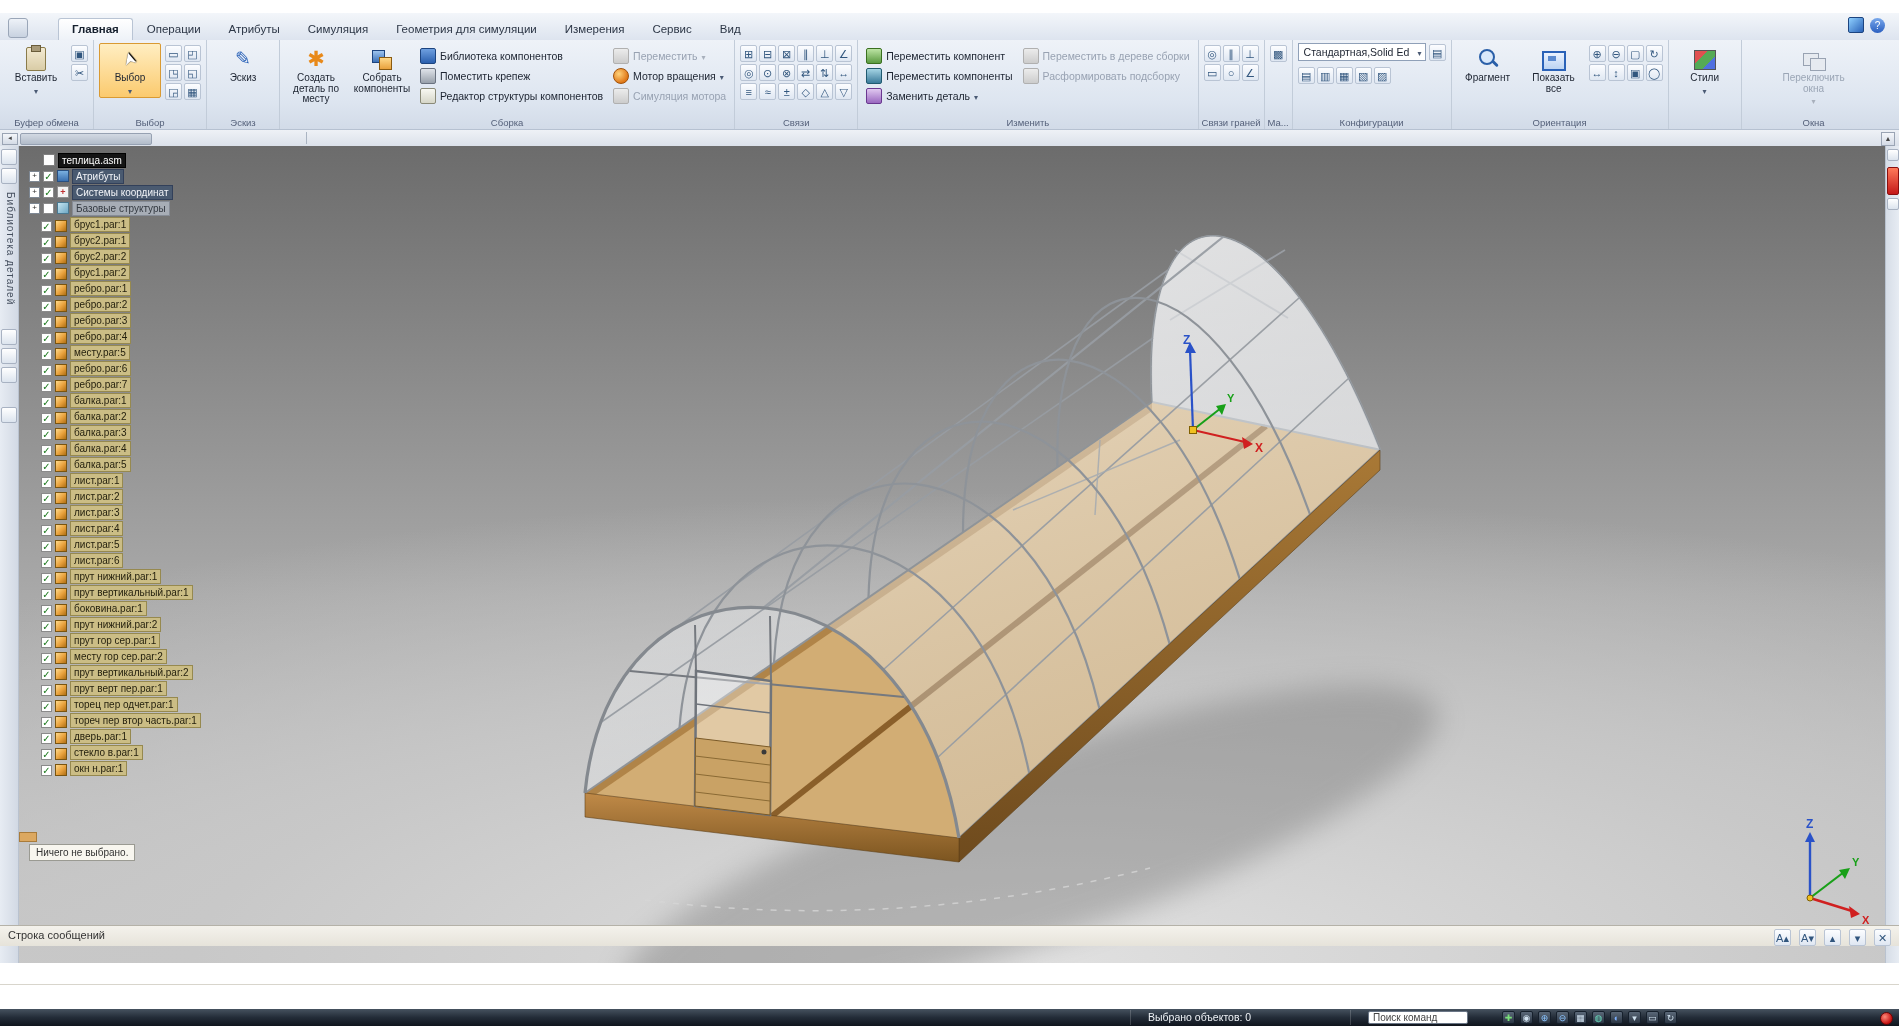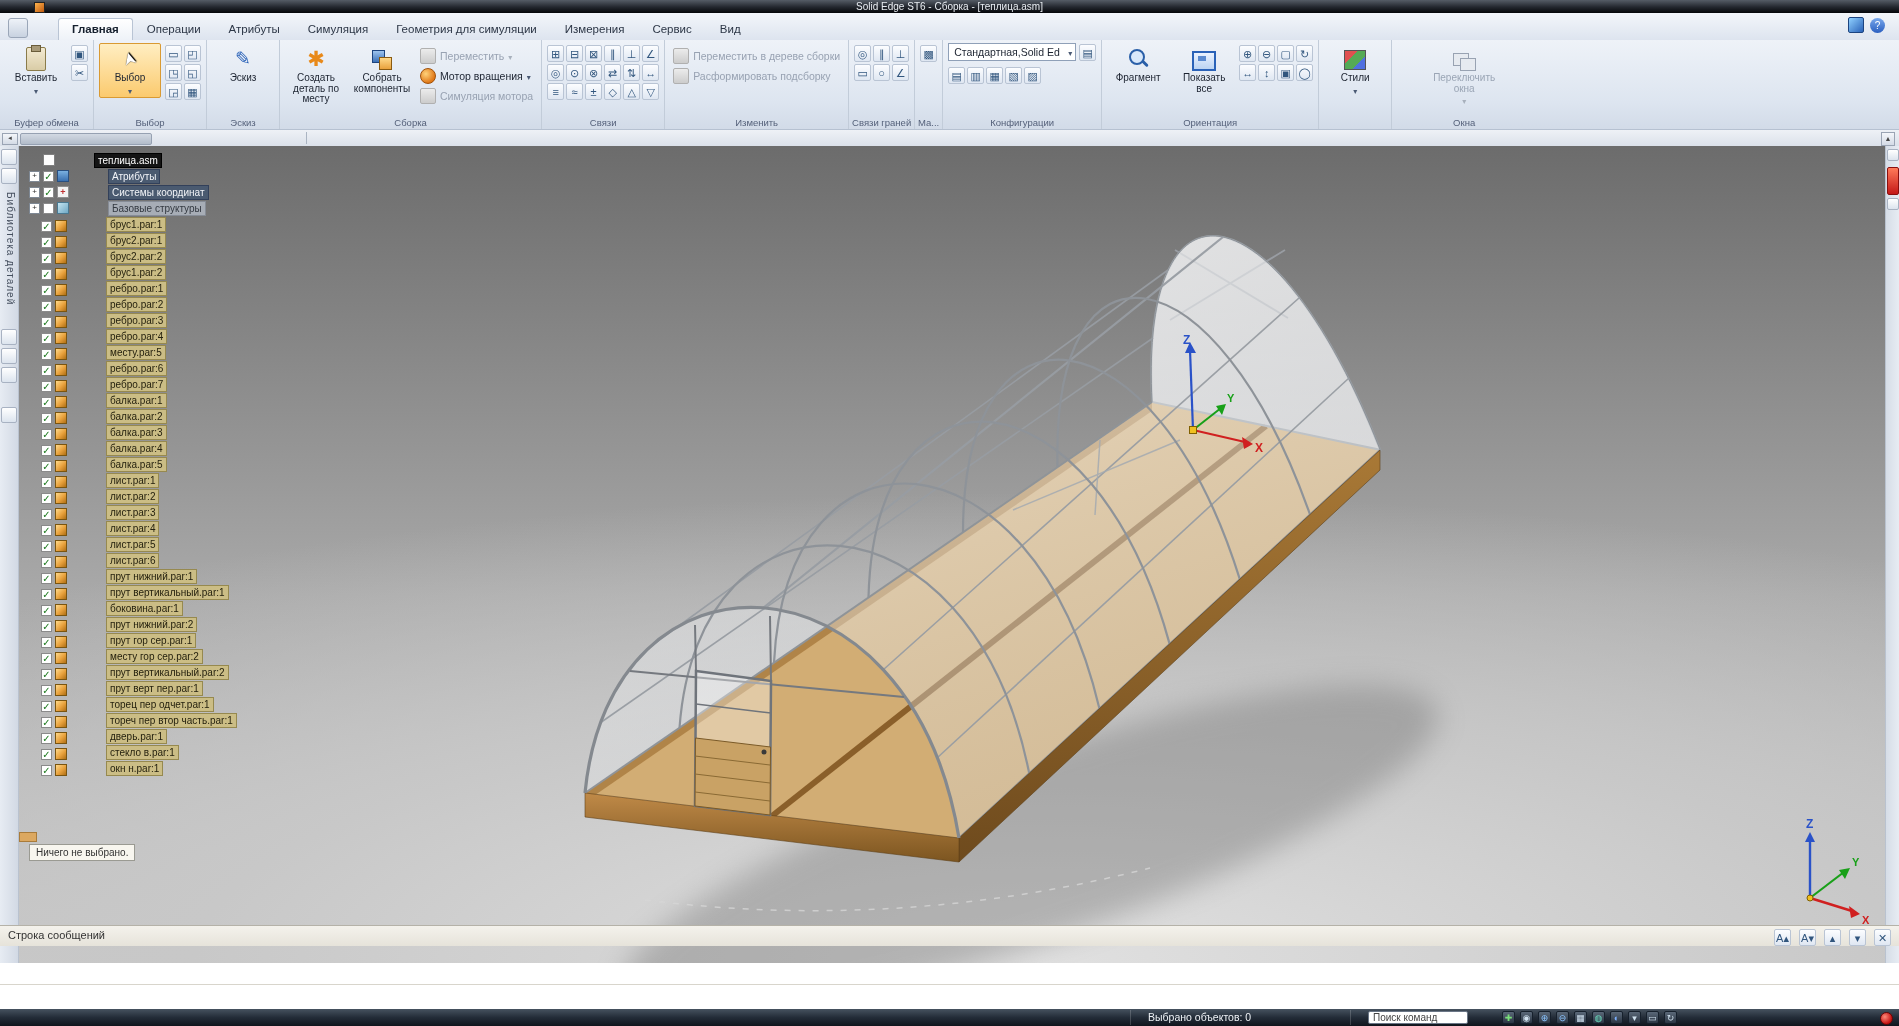--- a/index.html
+++ b/index.html
@@ -122,21 +122,21 @@
   .exp::after{content:"+";}
   .cb{width:11px;height:11px;background:#fff;border:1px solid #8a8a8a;flex:none;box-sizing:border-box;}
   .cb.checked::after{content:"✓";color:#1c7a1c;font-size:10px;line-height:9px;display:block;text-align:center;}
   .ti{width:12px;height:12px;flex:none;box-sizing:border-box;}
   .ti-doc{background:#fdfdfd;border:1px solid #808080;}
   .ti-attr{background:linear-gradient(#7ab0e0,#3a70b0);border:1px solid #2a5080;}
   .ti-axes{background:#f4f4f4;border:1px solid #909090;color:#c03030;font-size:9px;line-height:10px;text-align:center;}
   .ti-axes::after{content:"+";font-weight:bold;}
   .ti-plane{background:linear-gradient(135deg,#c4e4f0,#6fa8c4);border:1px solid #4a7890;}
   .ti-part{background:linear-gradient(135deg,#ffd98a 0%,#e8a13c 55%,#b06f14 100%);border:1px solid #7a5510;}
-  .chip{font-size:10px;padding:0 3px;white-space:nowrap;height:13px;line-height:13px;border:1px solid transparent;margin-left:36px;}
+  .chip{font-size:10px;padding:0 3px;white-space:nowrap;height:13px;line-height:13px;border:1px solid transparent;}
   .chip.tan{background:#cbbd85;border-color:#96894f;color:#26220f;}
   .chip.rootc{background:#141414;border-color:#000;color:#fff;}
   .chip.dark{background:#4a5a70;border-color:#32405a;color:#f2f4f8;}
   .chip.gray{background:#a7adb6;border-color:#868c96;color:#343a42;}
 
   #prompt{position:absolute;left:10px;top:698px;background:#f8f6ef;border:1px solid #9a9a92;
     font-size:10px;color:#333;padding:2px 6px;white-space:nowrap;}
   #promptswatch{position:absolute;left:0px;top:686px;width:16px;height:8px;background:#dca860;border:1px solid #a97b3a;}
 
   
@@ -161,24 +161,20 @@
   .taskicons .gicon:nth-child(7){color:#7ab0ff;}
   .reddot{position:absolute;right:6px;top:3px;width:11px;height:11px;border-radius:50%;
     background:radial-gradient(circle at 35% 35%,#ff8a7a,#c41010 70%);border:1px solid #6a0606;}
   .tsep{position:absolute;top:1px;width:1px;height:15px;background:rgba(255,255,255,.18);}
 </style>
 </head>
 <body>
 
 <div class="app">
 
-  <div id="titlebar">
-    <span class="appico"></span>
-    <span>Solid Edge ST6 - Сборка - [теплица.asm]</span>
-  </div>
 
   <div id="tabrow">
     <span class="appbtn"></span>
     <div id="tabs">
         <div class="tab active">Главная</div>
         <div class="tab">Операции</div>
         <div class="tab">Атрибуты</div>
         <div class="tab">Симуляция</div>
         <div class="tab">Геометрия для симуляции</div>
         <div class="tab">Измерения</div>
@@ -245,20 +241,34 @@
       <div class="grow">
         <div class="bigbtn">
           <span class="icon24 ic-create">✱</span>
           <span>Создать деталь по месту</span>
         </div>
         <div class="bigbtn">
           <span class="icon24">
               <span class="ic-asm"></span>
             </span>
           <span>Собрать компоненты</span>
+        </div>
+        <div class="listcol">
+          <div class="rrow">
+            <span class="ri ri-lib"></span>
+            <span>Библиотека компонентов</span>
+          </div>
+          <div class="rrow">
+            <span class="ri ri-bolt"></span>
+            <span>Поместить крепеж</span>
+          </div>
+          <div class="rrow">
+            <span class="ri ri-edit"></span>
+            <span>Редактор структуры компонентов</span>
+          </div>
         </div>
         <div class="listcol">
           <div class="rrow dis">
             <span class="ri ri-pub"></span>
             <span>Переместить</span>
               <span class="car"></span>
           </div>
           <div class="rrow">
             <span class="ri ri-motor"></span>
             <span>Мотор вращения</span>
@@ -294,20 +304,35 @@
             <span class="gicon">◇</span>
             <span class="gicon">△</span>
             <span class="gicon">▽</span>
           </div>
       </div>
       <div class="glabel">Связи</div>
     </div>
 
     <div class="rgroup">
       <div class="grow">
+        <div class="listcol">
+          <div class="rrow">
+            <span class="ri ri-move"></span>
+            <span>Переместить компонент</span>
+          </div>
+          <div class="rrow">
+            <span class="ri ri-move2"></span>
+            <span>Переместить компоненты</span>
+          </div>
+          <div class="rrow">
+            <span class="ri ri-repl"></span>
+            <span>Заменить деталь</span>
+              <span class="car"></span>
+          </div>
+        </div>
         <div class="listcol">
           <div class="rrow dis">
             <span class="ri ri-pub"></span>
             <span>Переместить в дереве сборки</span>
           </div>
           <div class="rrow dis">
             <span class="ri ri-pub"></span>
             <span>Расформировать подсборку</span>
           </div>
         </div>

